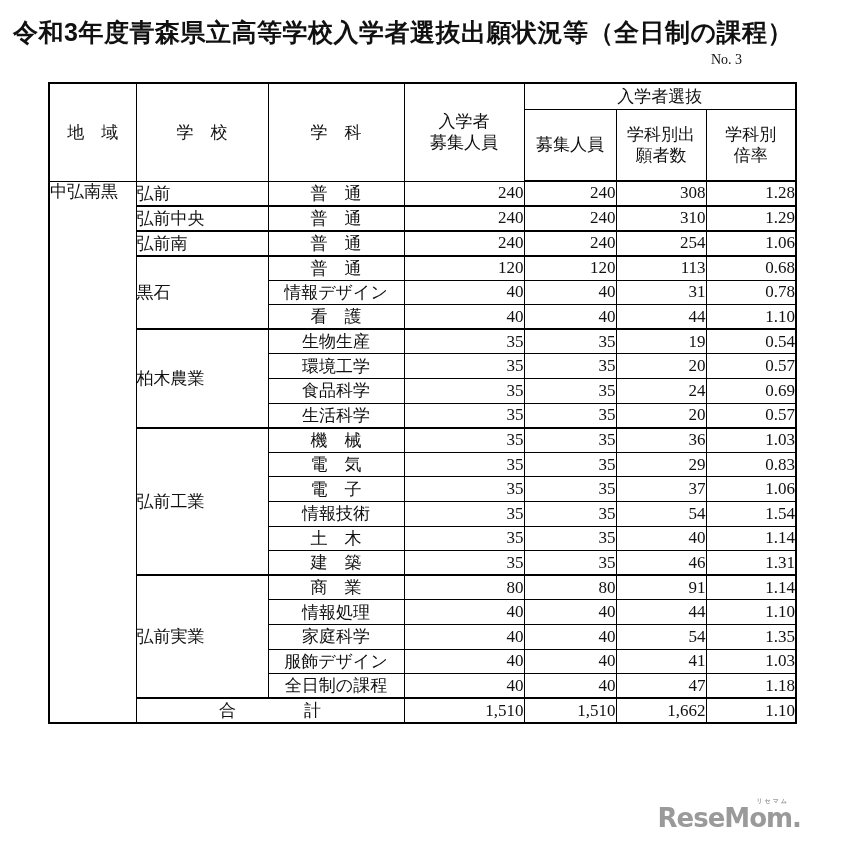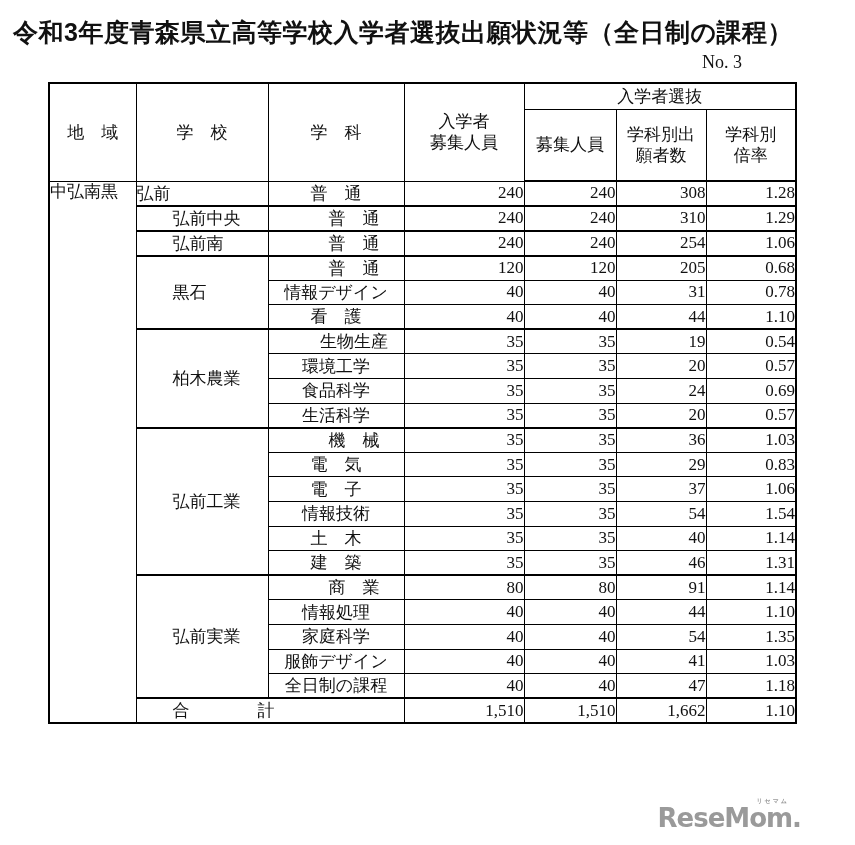--- a/index.html
+++ b/index.html
@@ -5,42 +5,42 @@
   html,body{margin:0;padding:0;background:#fff;}
   .sheet{
     position:relative;width:806px;height:845px;background:#ffffff;
     font-family:"Liberation Serif","DejaVu Serif",serif;color:#111;overflow:hidden;
   }
   .title{
     position:absolute;top:16px;left:0;width:100%;text-align:center;
     font-family:"Liberation Sans","DejaVu Sans",sans-serif;font-weight:bold;
     font-size:25px;color:#111;letter-spacing:0.5px;white-space:nowrap;
   }
-  .page-no{position:absolute;top:52px;right:64px;font-size:18px;color:#111;}
+  .page-no{position:absolute;top:52px;right:64px;font-size:14px;color:#111;}
   table.main{
     position:absolute;left:48px;top:82px;width:747px;
     border-collapse:collapse;table-layout:fixed;
     border:2px solid #000;background:#fff;
   }
   table.main th,table.main td{
     border:1px solid #000;padding:0;font-weight:normal;font-size:17px;
     overflow:hidden;color:#111;
   }
   thead th{text-align:center;vertical-align:middle;line-height:1.25;}
   tr.hr1{height:26px;}
   tr.hr2{height:72px;}
   tr.hr2 th{border-bottom:2px solid #000;}
   tbody tr{height:24.6px;}
   .pre{white-space:pre-line;}
   td.region{vertical-align:top;text-align:left;font-size:20px;line-height:1.15;padding-top:1px;}
   td.school{text-align:left;padding-left:5px;vertical-align:middle;}
   td.dept{text-align:center;vertical-align:middle;margin-top:20px;}
   td.num{text-align:right;padding-right:7px;vertical-align:middle;}
-  td.total-label{text-align:left;vertical-align:middle;}
-  tr.sep td{border-top:2px solid #000;padding-left:36px;}
+  td.total-label{text-align:center;vertical-align:middle;}
+  tr.sep td{border-top:2px solid #000;}
   .c5{border-left:2px solid #000;}
   .c2{border-left:2px solid #000;}
   .logo{
     position:absolute;right:5px;bottom:10px;height:30px;
     font-family:"DejaVu Sans","Liberation Sans",sans-serif;font-weight:bold;
     color:#9a9a9a;line-height:1;
   }
   .logo-text{font-size:26px;letter-spacing:-1px;}
   .logo-ruby{
     position:absolute;top:-7px;right:12px;font-size:6px;letter-spacing:2px;
@@ -106,21 +106,21 @@
         <td class="num">240</td>
         <td class="num c5">240</td>
         <td class="num">254</td>
         <td class="num">1.06</td>
       </tr>
       <tr class="sep">
         <td class="school c2" rowspan="3">黒石</td>
         <td class="dept">普　通</td>
         <td class="num">120</td>
         <td class="num c5">120</td>
-        <td class="num">205</td>
+        <td class="num">113</td>
         <td class="num">0.68</td>
       </tr>
       <tr>
         <td class="dept">情報デザイン</td>
         <td class="num">40</td>
         <td class="num c5">40</td>
         <td class="num">31</td>
         <td class="num">0.78</td>
       </tr>
       <tr>

